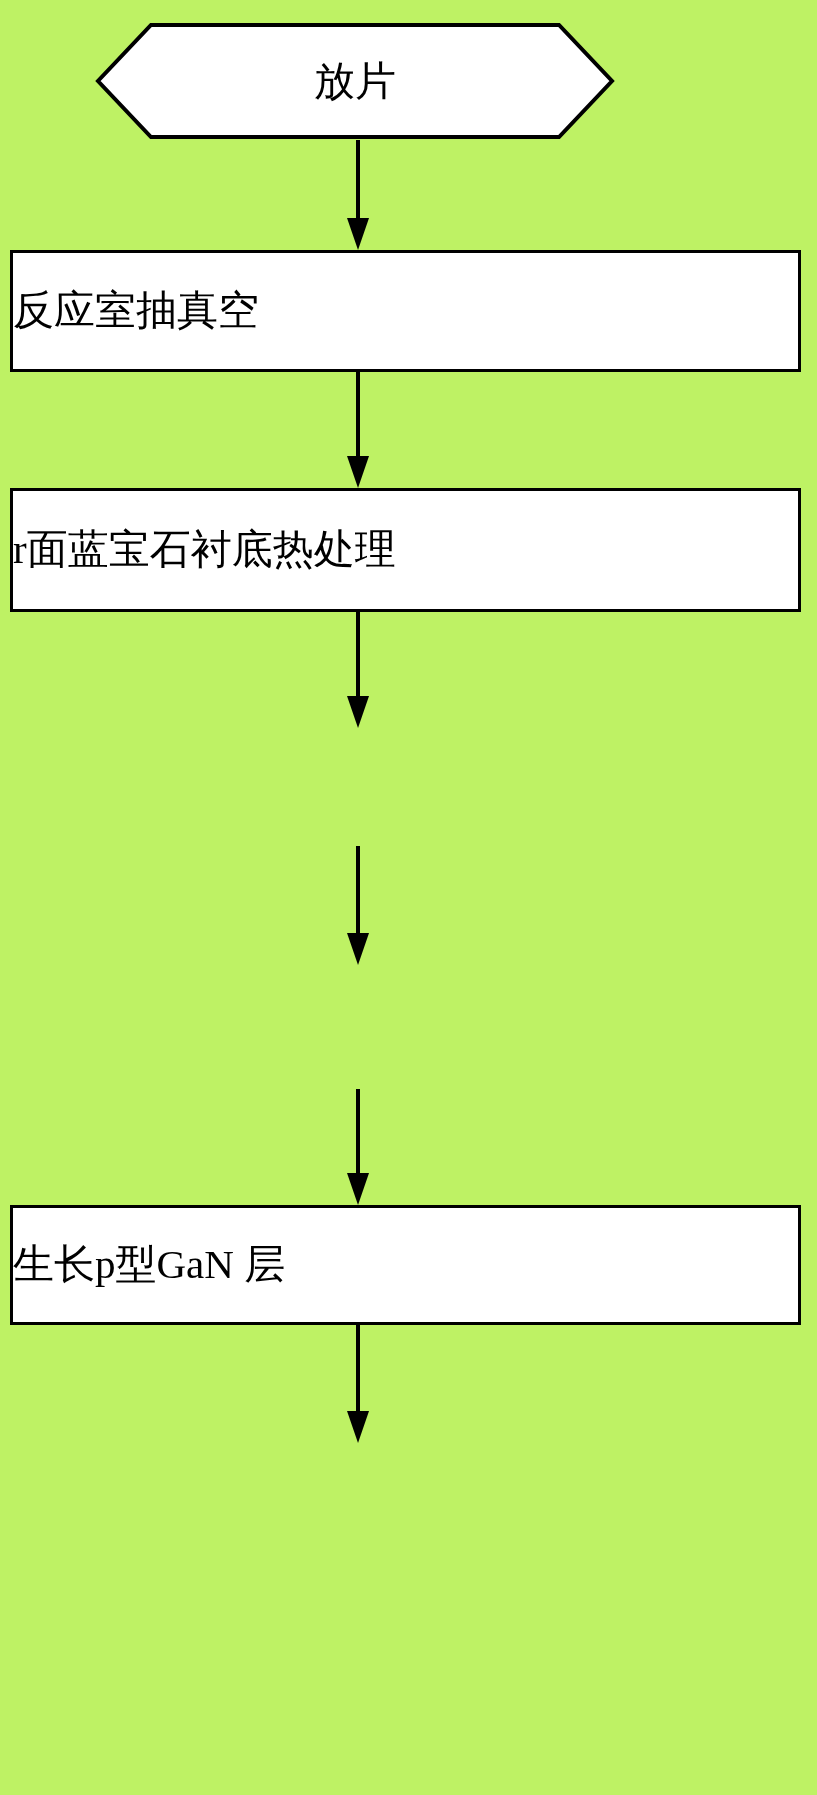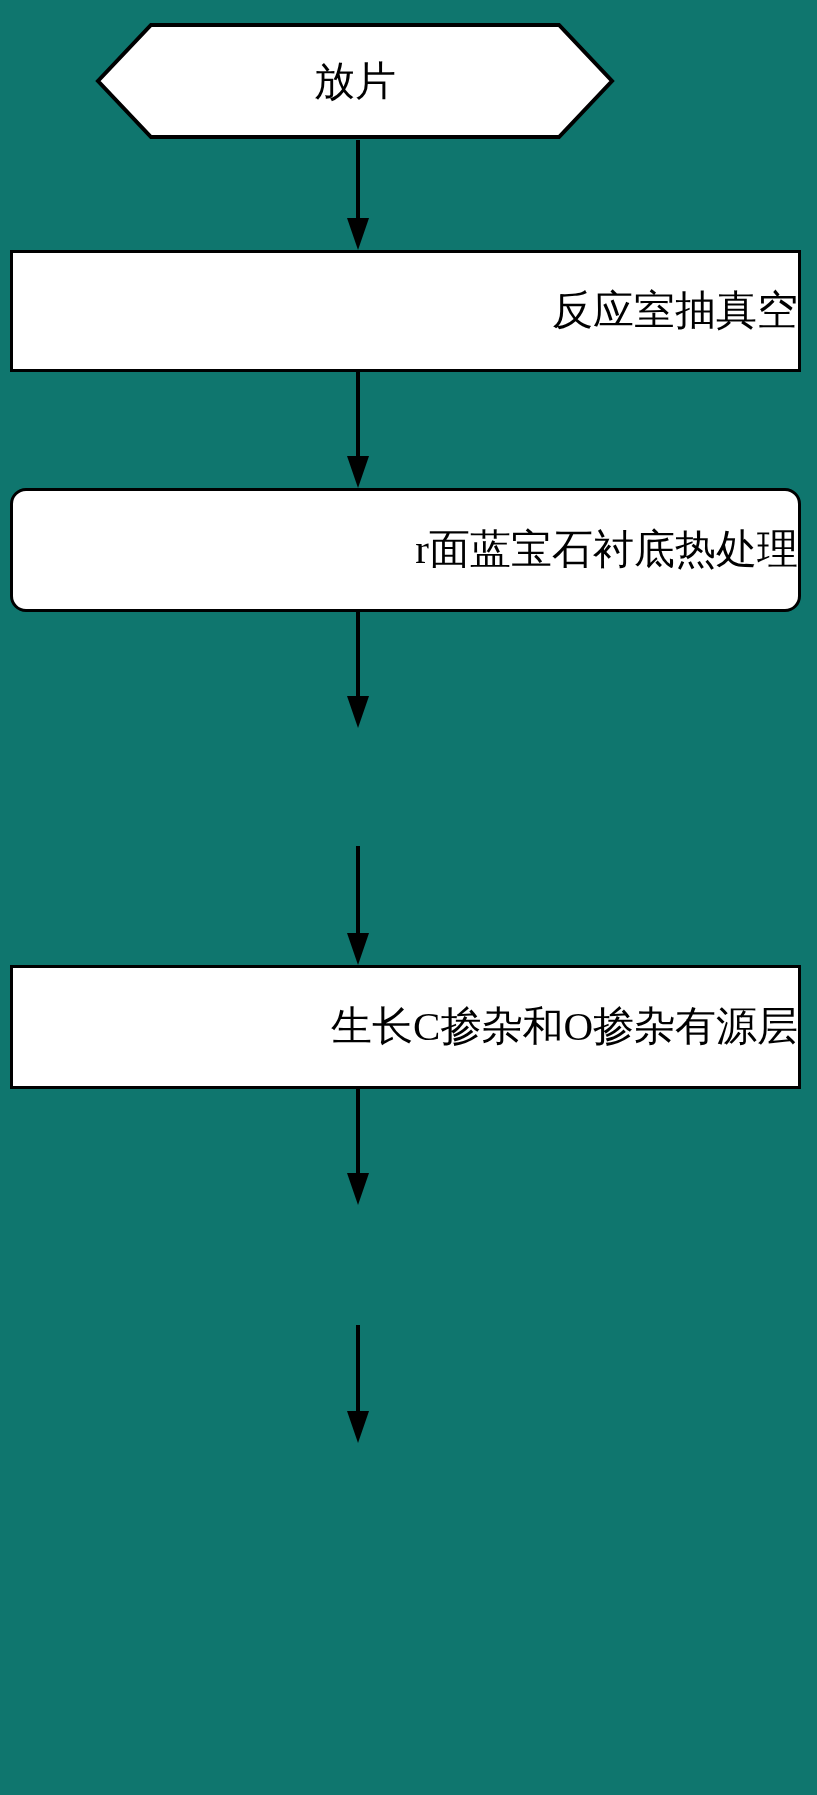--- a/index.html
+++ b/index.html
@@ -8,29 +8,29 @@
     padding: 0;
     background: #ffffff;
   }
   body {
     font-family: "Liberation Serif", "DejaVu Serif", serif;
   }
   #canvas {
     position: relative;
     width: 817px;
     height: 1795px;
-    background: #0f766e;
+    background: #bef264;
     overflow: hidden;
   }
   .node {
     position: absolute;
     box-sizing: border-box;
     display: flex;
     align-items: center;
-    justify-content: flex-end;
+    justify-content: flex-start;
     color: #000000;
     text-align: center;
     line-height: 1.1;
   }
   .rect-node {
     border: 3px solid #000000;
     background: #ffffff;
   }
   .rect-node .label {
     font-size: 41px;
@@ -87,50 +87,50 @@
     <span class="label">反应室抽真空</span>
   </div>
 
   <div class="connector" style="left:345px; top:372px; width:26px; height:116px;">
     <svg width="26" height="116" viewBox="0 0 26 116">
       <line x1="13" y1="0" x2="13" y2="94" stroke="#000000" stroke-width="4"></line>
       <polygon points="13,116 2,84 24,84" fill="#000000"></polygon>
     </svg>
   </div>
 
-  <div class="node rect-node" style="left:10px; top:488px; width:791px; height:124px;border-radius:16px;">
+  <div class="node rect-node" style="left:10px; top:488px; width:791px; height:124px;">
     <span class="label">r面蓝宝石衬底热处理</span>
   </div>
 
   <div class="connector" style="left:345px; top:612px; width:26px; height:116px;">
     <svg width="26" height="116" viewBox="0 0 26 116">
       <line x1="13" y1="0" x2="13" y2="94" stroke="#000000" stroke-width="4"></line>
       <polygon points="13,116 2,84 24,84" fill="#000000"></polygon>
     </svg>
   </div>
 
 
   <div class="connector" style="left:345px; top:846px; width:26px; height:119px;">
     <svg width="26" height="119" viewBox="0 0 26 119">
       <line x1="13" y1="0" x2="13" y2="97" stroke="#000000" stroke-width="4"></line>
       <polygon points="13,119 2,87 24,87" fill="#000000"></polygon>
     </svg>
   </div>
 
-  <div class="node rect-node" style="left:10px; top:965px; width:791px; height:124px;">
-    <span class="label">生长C掺杂和O掺杂有源层</span>
-  </div>
 
   <div class="connector" style="left:345px; top:1089px; width:26px; height:116px;">
     <svg width="26" height="116" viewBox="0 0 26 116">
       <line x1="13" y1="0" x2="13" y2="94" stroke="#000000" stroke-width="4"></line>
       <polygon points="13,116 2,84 24,84" fill="#000000"></polygon>
     </svg>
   </div>
 
+  <div class="node rect-node" style="left:10px; top:1205px; width:791px; height:120px;">
+    <span class="label">生长p型GaN 层</span>
+  </div>
 
   <div class="connector" style="left:345px; top:1325px; width:26px; height:118px;">
     <svg width="26" height="118" viewBox="0 0 26 118">
       <line x1="13" y1="0" x2="13" y2="96" stroke="#000000" stroke-width="4"></line>
       <polygon points="13,118 2,86 24,86" fill="#000000"></polygon>
     </svg>
   </div>
 
 
 </div>

